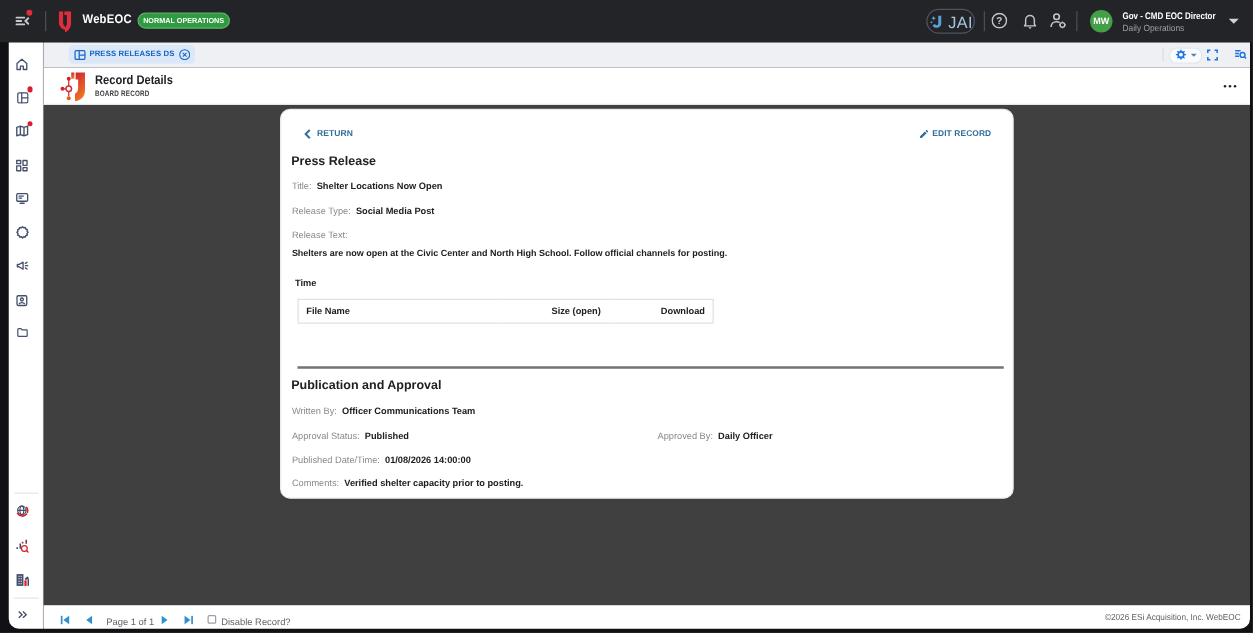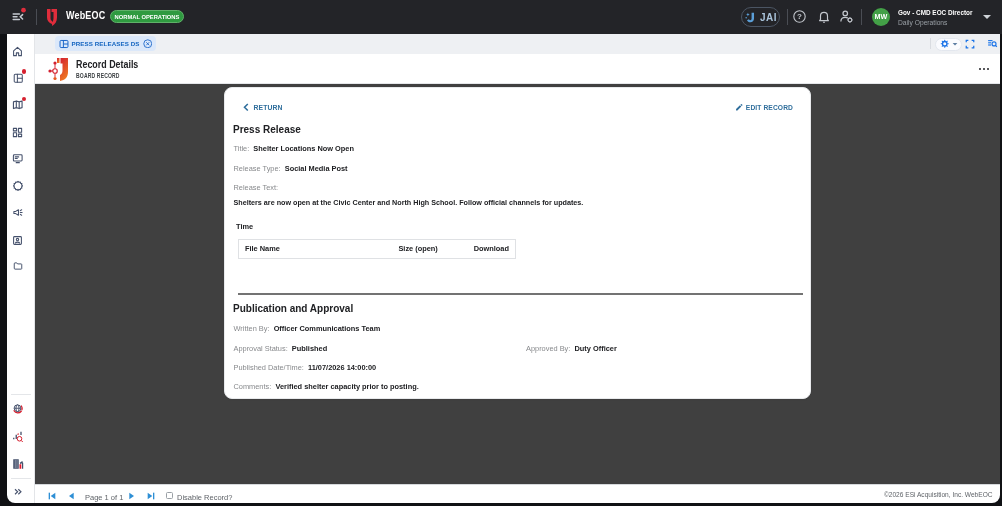--- a/index.html
+++ b/index.html
@@ -9,21 +9,21 @@
 
   
   .topbar { left:0; top:0; width:1002px; height:34px; background:#232428; }
   .vdiv { width:1px; background:#4a4d54; }
   .webeoc { color:#fff; font-size:10px; font-weight:bold; letter-spacing:.2px; transform:scaleX(.9); transform-origin:left center; }
   .badge { height:13px; border:1px solid #5fb169; background:#2f9a40; border-radius:7px;
            color:#fff; font-size:5.8px; font-weight:bold; letter-spacing:0;
            display:flex; align-items:center; padding:0 3.5px; }
   .jai { width:39px; height:20px; border:1px solid #4b5563; border-radius:10px;
          display:flex; align-items:center; justify-content:center; gap:3px; }
-  .jai span { color:#a9c3da; font-size:10px; font-weight:bold; letter-spacing:.4px; }
+  .jai span { color:#a9c3da; font-size:13px; font-weight:normal; letter-spacing:.4px; }
   .avatar { width:18px; height:18px; border-radius:50%; background:#43a047; color:#fff;
             font-size:7.2px; font-weight:bold; display:flex; align-items:center; justify-content:center; }
   .uname { color:#fff; font-size:7.6px; font-weight:bold; transform:scaleX(.84); transform-origin:left center; }
   .urole { color:#9aa0a6; font-size:7.2px; transform:scaleX(.93); transform-origin:left center; }
 
   
   .edgeL { left:0; top:34px; width:7px; height:472px; background:#101114; }
   .edgeR { left:1000px; top:34px; width:2px; height:469px; background:#101114; }
   .edgeB { left:0; top:503px; width:1002px; height:3px; background:#101114; }
 
@@ -51,21 +51,21 @@
   
   .content { left:35px; top:84px; width:965px; height:399.5px; background:#404040; }
   .card { position:absolute; left:189px; top:3px; width:587px; height:312px; background:#fff;
           border:1px solid #e8eaec; border-radius:8px; box-shadow:0 1px 2px rgba(0,0,0,.04); }
   .link { color:#2f6e9c; font-size:6.8px; font-weight:bold; letter-spacing:.1px;
           display:flex; align-items:center; gap:4.5px; position:absolute; }
   .h1 { position:absolute; left:8px; font-size:10px; font-weight:bold; color:#202124; }
   .row { position:absolute; left:8.5px; font-size:7.4px; color:#87898c; white-space:nowrap; }
   .row b { color:#202124; font-weight:bold; }
   .files { position:absolute; left:11px; font-size:7.4px; font-weight:bold; color:#202124; }
-  table.ft { position:absolute; left:13px; top:150.5px; border-collapse:collapse; width:278px;
+  table.ft { position:absolute; left:13px; top:150.5px; border-collapse:collapse; width:333px;
              font-size:7.4px; color:#202124; border:1px solid #dfe1e4; }
   table.ft th, table.ft td { border-bottom:1px solid #dfe1e4; height:19.5px; padding:0 6px; }
   table.ft th { font-weight:bold; text-align:left; }
   .hr2 { position:absolute; left:13px; top:204.5px; width:565px; height:2px; background:#737373; }
 
   
   .botbar { left:35px; top:483.5px; width:965px; height:19.5px; background:#fff; border-top:1px solid #d6d9dc;
             border-bottom-right-radius:8px; }
   .pgtxt { color:#5f6368; font-size:7.5px; }
   .cpy { position:absolute; right:7px; top:6.5px; color:#5f6368; font-size:7px; transform:scaleX(.94); transform-origin:right center; }
@@ -363,37 +363,37 @@
     <div class="link" style="right:17px;top:15px;gap:2px;font-size:6.7px">
       <svg width="8.5" height="8.5" viewBox="0 0 24 24">
           <path fill="#2f6e9c" d="M3 17.2 V21 h3.8 L17.8 10 L14 6.2 Z M20.7 7.1 a1.5 1.5 0 0 0 0 -2.1 L19 3.3 a1.5 1.5 0 0 0 -2.1 0 L15.3 5 L19 8.7 Z"></path>
         </svg>
       EDIT RECORD
     </div>
     <div class="h1" style="top:36px">Press Release</div>
     <div class="row" style="top:55.8px">Title:&nbsp; <b>Shelter Locations Now Open</b></div>
     <div class="row" style="top:75.8px">Release Type:&nbsp; <b>Social Media Post</b></div>
     <div class="row" style="top:95px">Release Text:</div>
-    <div class="row" style="top:109.5px;font-size:7.2px"><b>Shelters are now open at the Civic Center and North High School. Follow official channels for updates.</b></div>
+    <div class="row" style="top:109.5px;font-size:7.2px"><b>Shelters are now open at the Civic Center and North High School. Follow official channels for posting.</b></div>
     <div class="files" style="top:133.5px">Time</div>
     <table class="ft">
       <tbody>
           <tr>
             <th style="width:143px">File Name</th>
             <th style="width:76px;text-align:right">Size (open)</th>
             <th style="width:74px;text-align:right">Download</th>
           </tr>
     </tbody>
       </table>
     <div class="hr2"></div>
     <div class="h1" style="top:215px">Publication and Approval</div>
     <div class="row" style="top:235.5px">Written By:&nbsp; <b>Officer Communications Team</b></div>
     <div class="row" style="top:255.5px">Approval Status:&nbsp; <b>Published</b></div>
-    <div class="row" style="left:301px;top:255.5px">Approved By:&nbsp; <b>Duty Officer</b></div>
-    <div class="row" style="top:275px">Published Date/Time:&nbsp; <b>11/07/2026 14:00:00</b></div>
+    <div class="row" style="left:301px;top:255.5px">Approved By:&nbsp; <b>Daily Officer</b></div>
+    <div class="row" style="top:275px">Published Date/Time:&nbsp; <b>01/08/2026 14:00:00</b></div>
     <div class="row" style="top:293.5px">Comments:&nbsp; <b>Verified shelter capacity prior to posting.</b></div>
   </div>
 </div>
 
 <div class="abs botbar">
   <svg class="abs" style="left:13px;top:7px" width="8" height="8" viewBox="0 0 12 12">
     <rect x="1" y="1" width="2" height="10" fill="#2e8fd5"></rect>
       <path d="M11 1 L4 6 L11 11 Z" fill="#2e8fd5"></path>
   </svg>
   <svg class="abs" style="left:32px;top:7px" width="8" height="8" viewBox="0 0 12 12">

